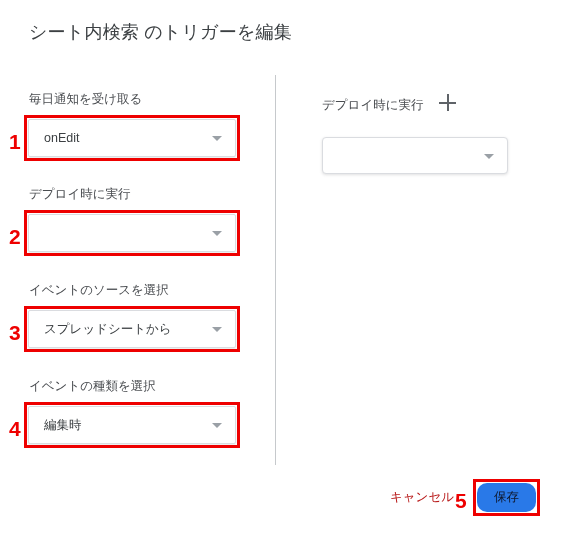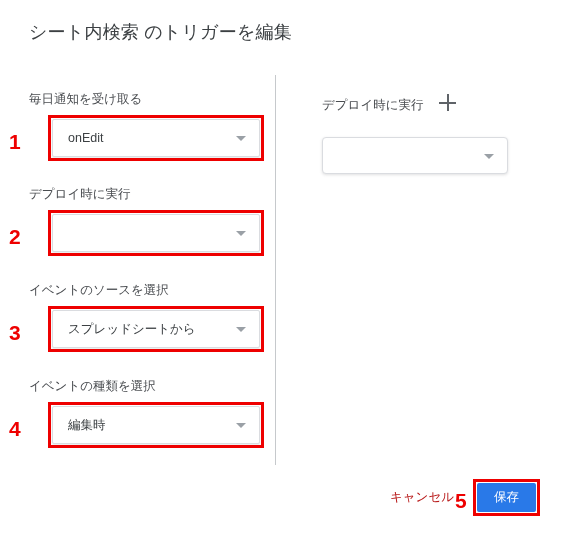--- a/index.html
+++ b/index.html
@@ -73,21 +73,20 @@
     color: #4a4d51;
     white-space: nowrap;
   }
 
   .select-wrap {
     position: absolute;
     left: 28px;
     top: 29px;
     width: 208px;
     height: 38px;
-    margin-left: 24px;
   }
   .select-box {
     position: absolute;
     inset: 0;
     background: #ffffff;
     border: 1px solid #dadce0;
     border-radius: 2px;
     box-shadow: 0 1px 2px rgba(60,64,67,0.12);
     box-sizing: border-box;
   }
@@ -211,22 +210,22 @@
     left: 477px;
     top: 3px;
     width: 59px;
     height: 29px;
   }
   .save-button {
     position: absolute;
     inset: 0;
     background: #2979e8;
     border: none;
-    border-radius: 2px;
-    color: #ffffff;
+    border-radius: 10px;
+    color: #0f172a;
     font-size: 12.5px;
     font-family: "Liberation Sans", "DejaVu Sans", sans-serif;
     display: flex;
     align-items: center;
     justify-content: center;
     cursor: pointer;
     padding: 0;
   }
 </style>
 </head>

